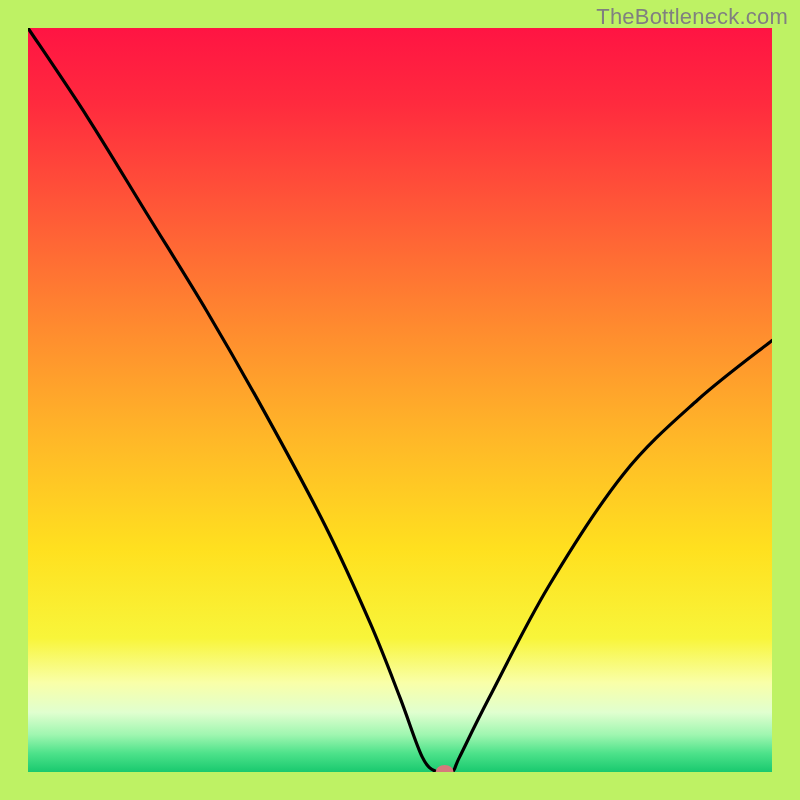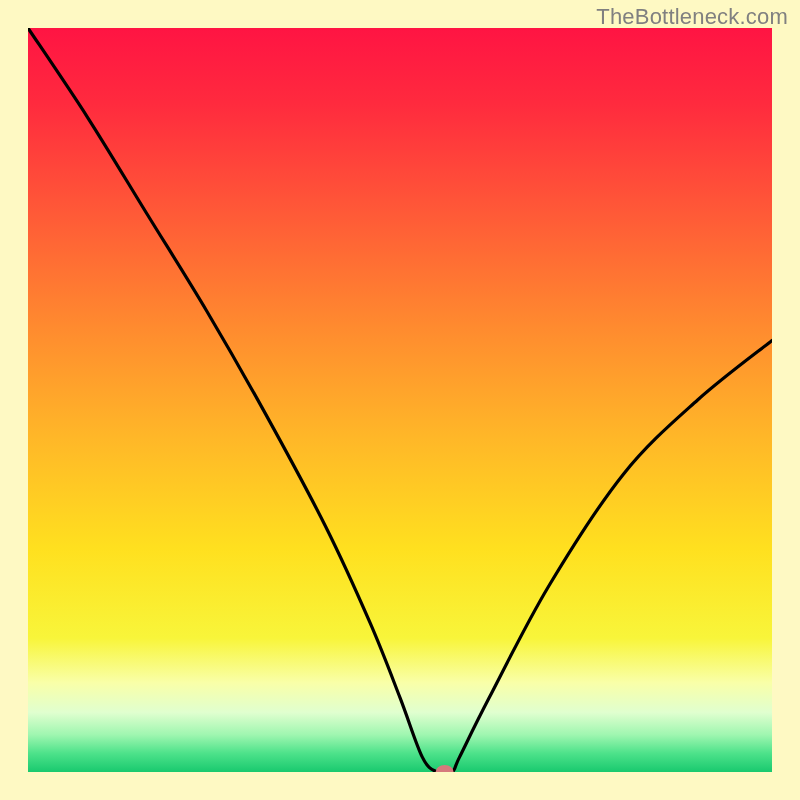--- a/index.html
+++ b/index.html
@@ -10,21 +10,21 @@
     background: #000;
     overflow: hidden;
     font-family: Arial, Helvetica, sans-serif;
   }
   .frame {
     position: absolute;
     left: 0;
     top: 0;
     width: 800px;
     height: 800px;
-    background: #fef9c3;
+    background: #bef264;
   }
   .watermark {
     position: absolute;
     top: 4px;
     right: 12px;
     color: #808080;
     font-size: 22px;
     font-family: Arial, sans-serif;
     letter-spacing: 0.2px;
     z-index: 10;

